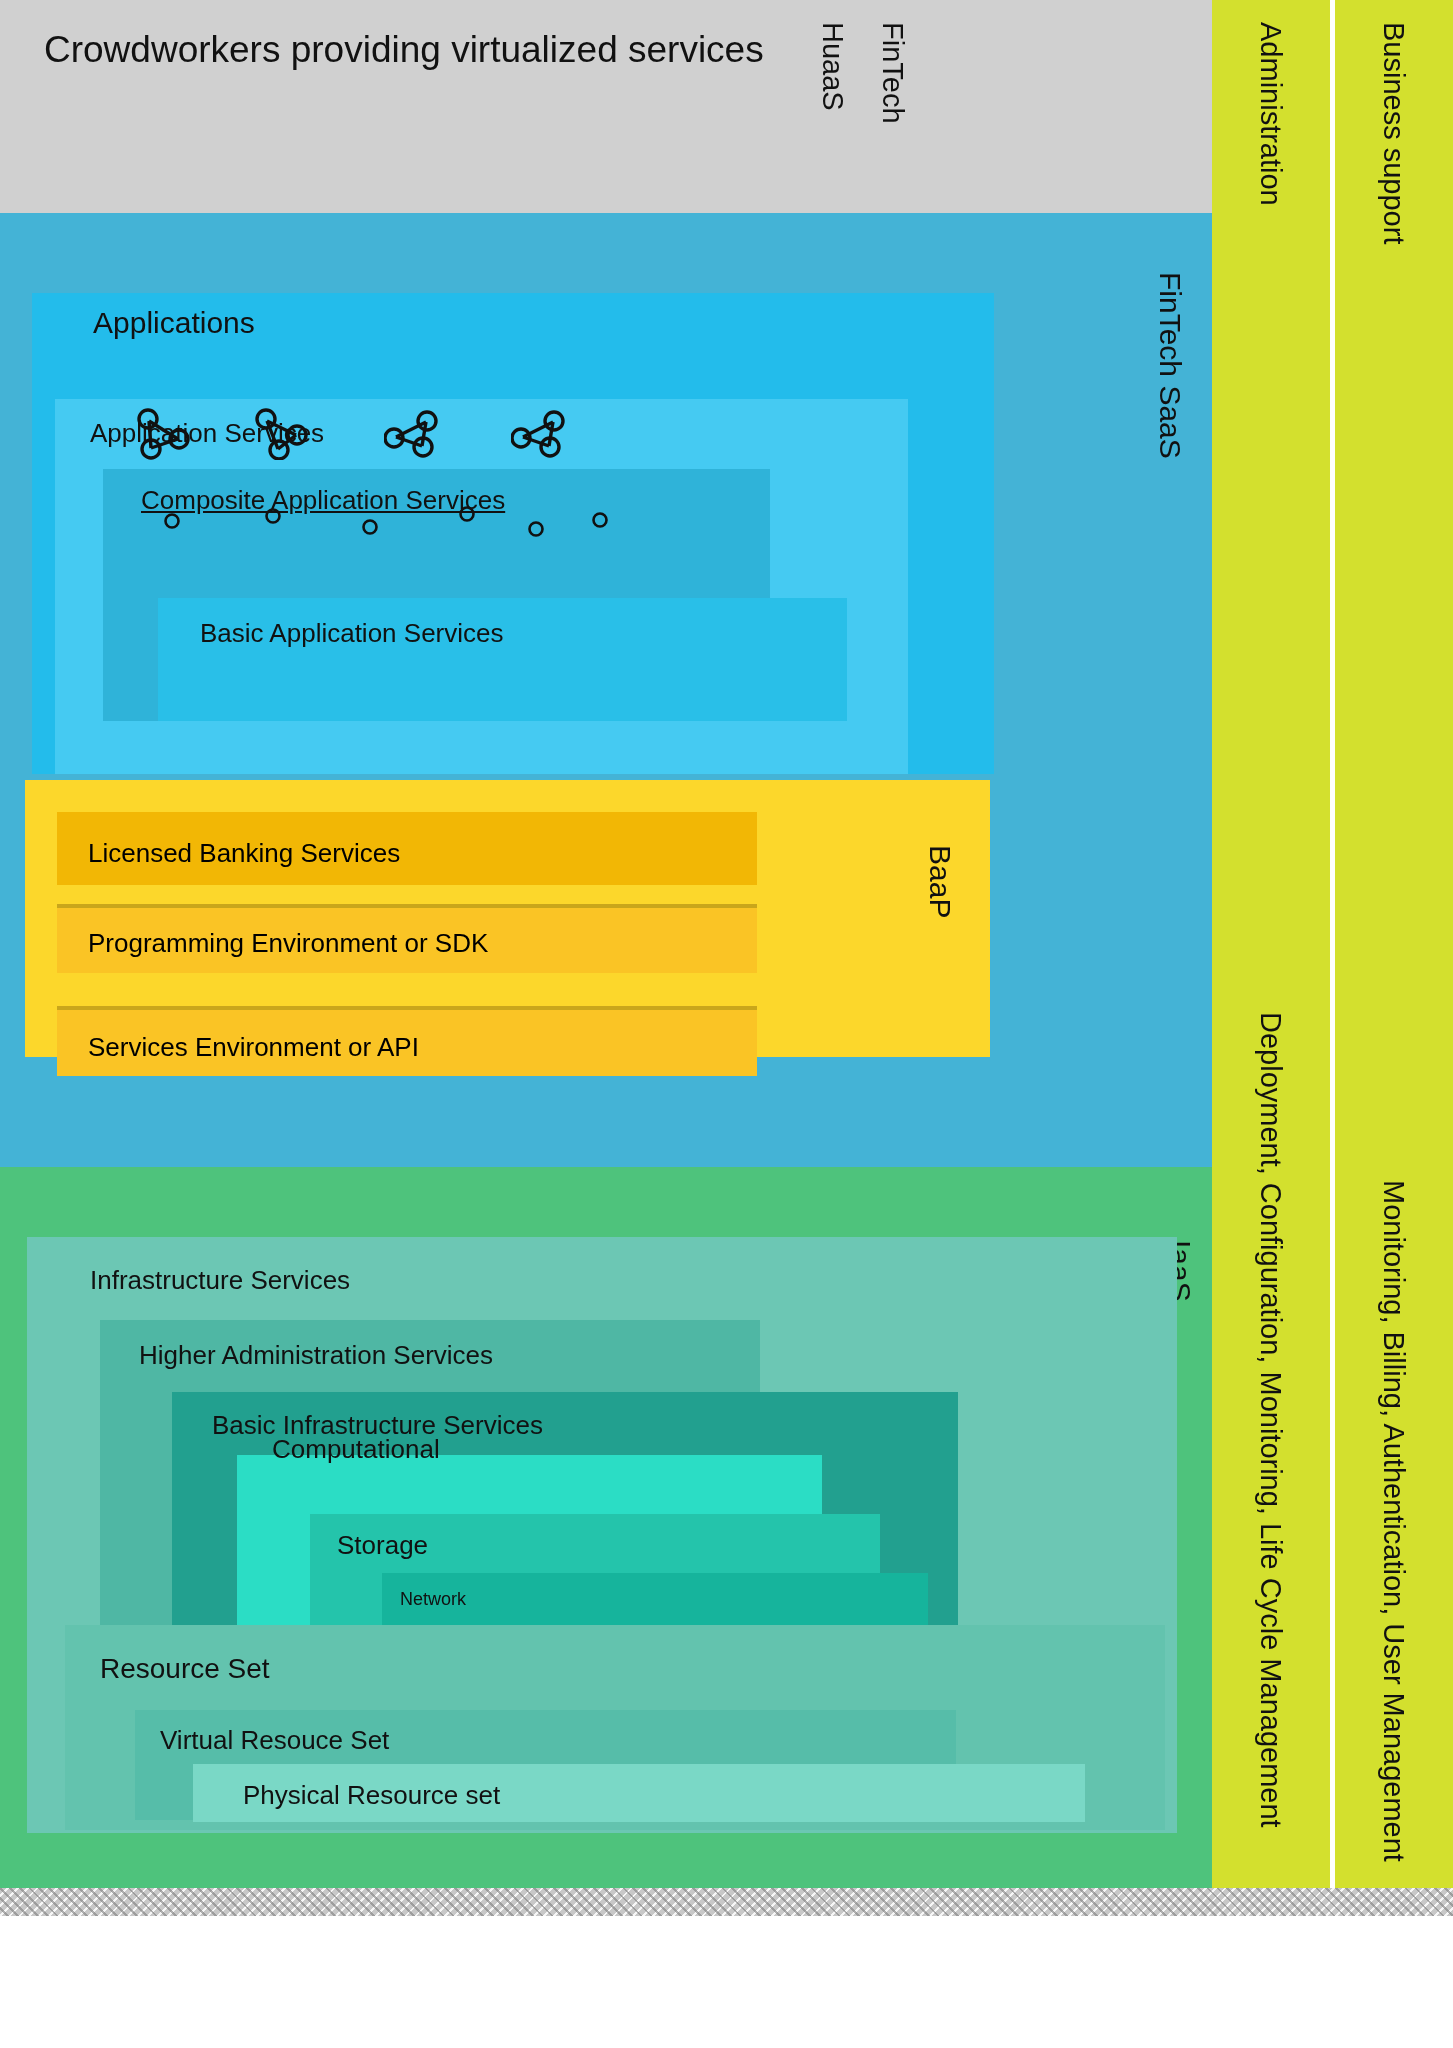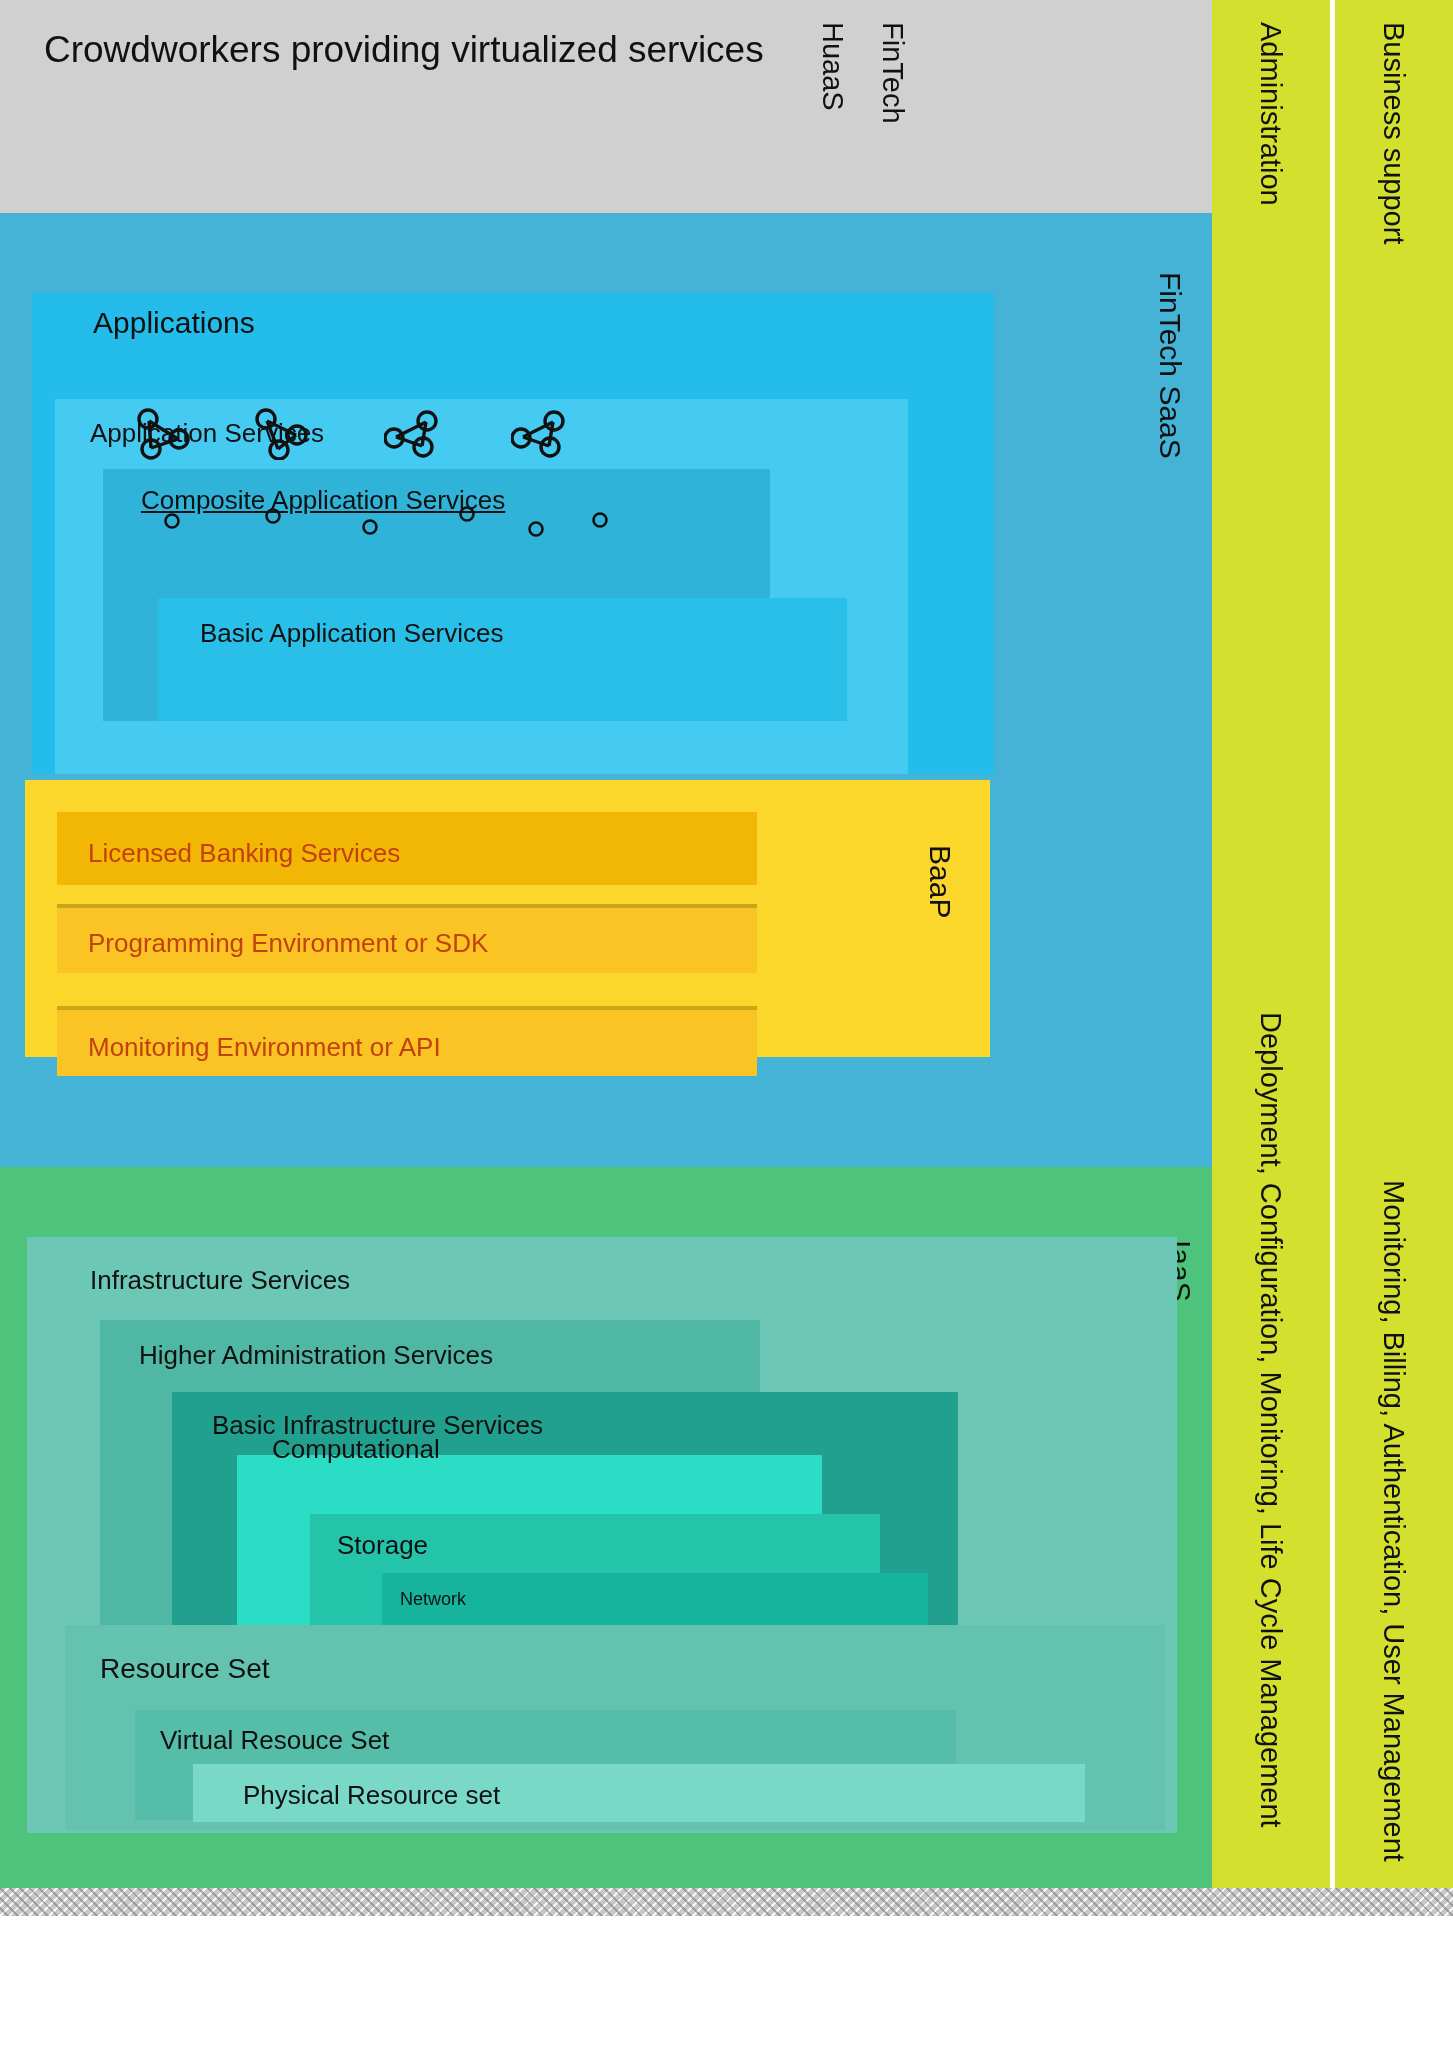--- a/index.html
+++ b/index.html
@@ -110,21 +110,21 @@
   .baap-row {
     position: absolute;
     left: 57px;
     width: 700px;
     background: #fac425;
     border-top: 4px solid #c9a61b;
   }
   #baap-row-licensed  { top: 812px; height: 73px; background: #f2b705; border-top: none; }
   #baap-row-sdk       { top: 904px; height: 69px; }
   #baap-row-api       { top: 1006px; height: 70px; }
-  .baap-row-label { position: absolute; left: 88px; font-size: 26px; color: #c2410c; }
+  .baap-row-label { position: absolute; left: 88px; font-size: 26px; color: #000000; }
   #baap-lbl-licensed { top: 838px; }
   #baap-lbl-sdk      { top: 928px; }
   #baap-lbl-api      { top: 1032px; }
 
   
   #iaas {
     left: 0; top: 1167px; width: 1212px; height: 721px;
     background: #4ec37c;
   }
   #iaas-label {
@@ -317,21 +317,21 @@
   <div class="box" id="baap"></div>
   <div class="lbl" id="baap-label">BaaP</div>
 
   <div class="box baap-row" id="baap-row-licensed"></div>
   <div class="baap-row-label" id="baap-lbl-licensed">Licensed Banking Services</div>
 
   <div class="box baap-row" id="baap-row-sdk"></div>
   <div class="baap-row-label" id="baap-lbl-sdk">Programming Environment or SDK</div>
 
   <div class="box baap-row" id="baap-row-api"></div>
-  <div class="baap-row-label" id="baap-lbl-api">Monitoring Environment or API</div>
+  <div class="baap-row-label" id="baap-lbl-api">Services Environment or API</div>
 
   <div class="box" id="iaas"></div>
   <div class="lbl" id="iaas-label">IaaS</div>
 
   <div class="box" id="infrastructure-services"></div>
   <div class="lbl" id="infrastructure-services-label">Infrastructure Services</div>
 
   <div class="box" id="higher-infra"></div>
   <div class="lbl" id="higher-infra-label">Higher Administration Services</div>
 

